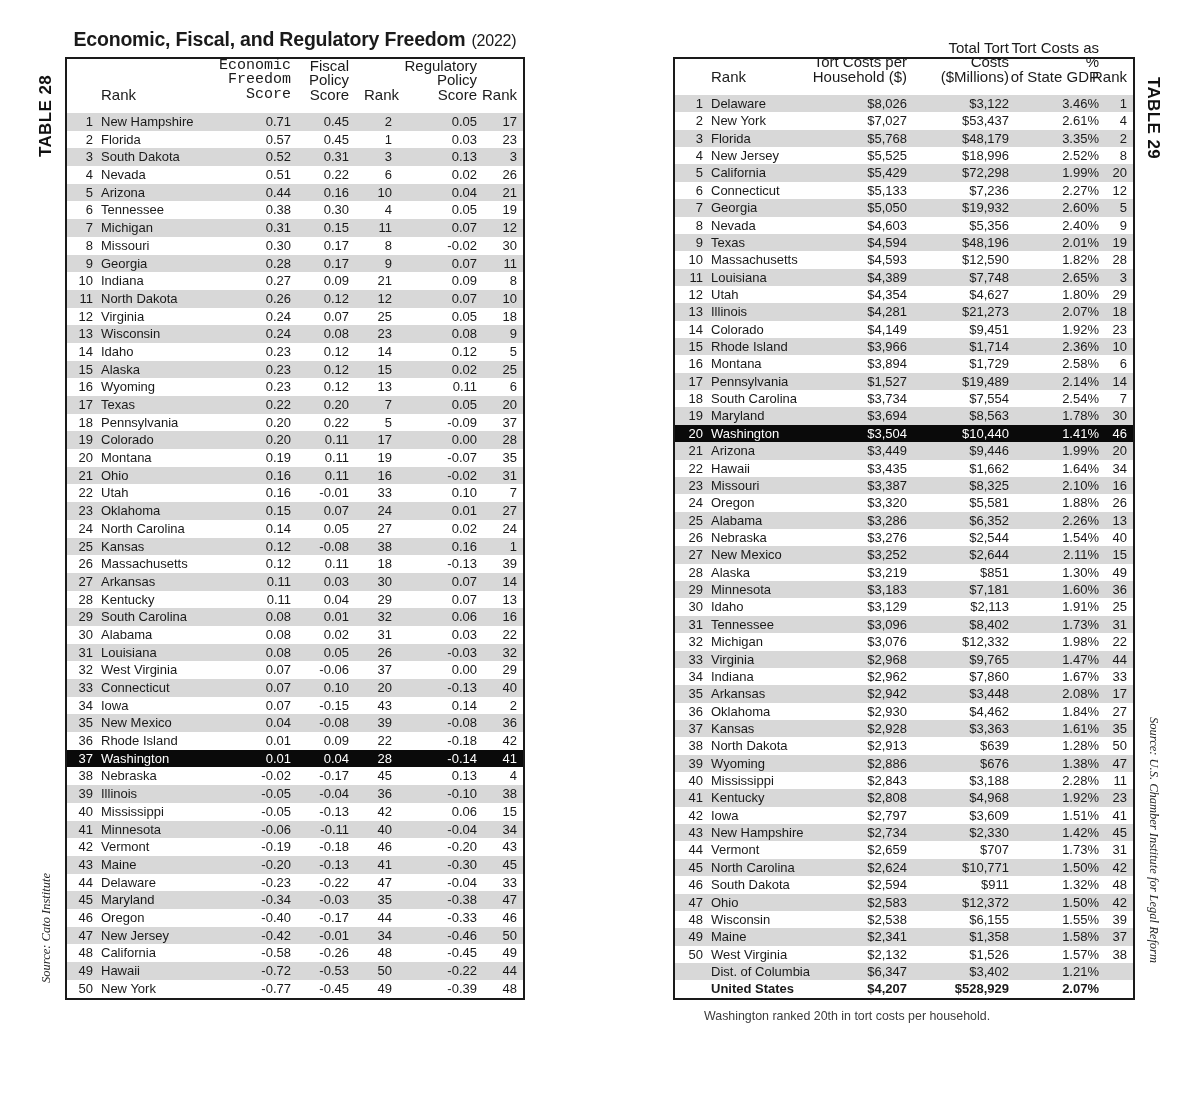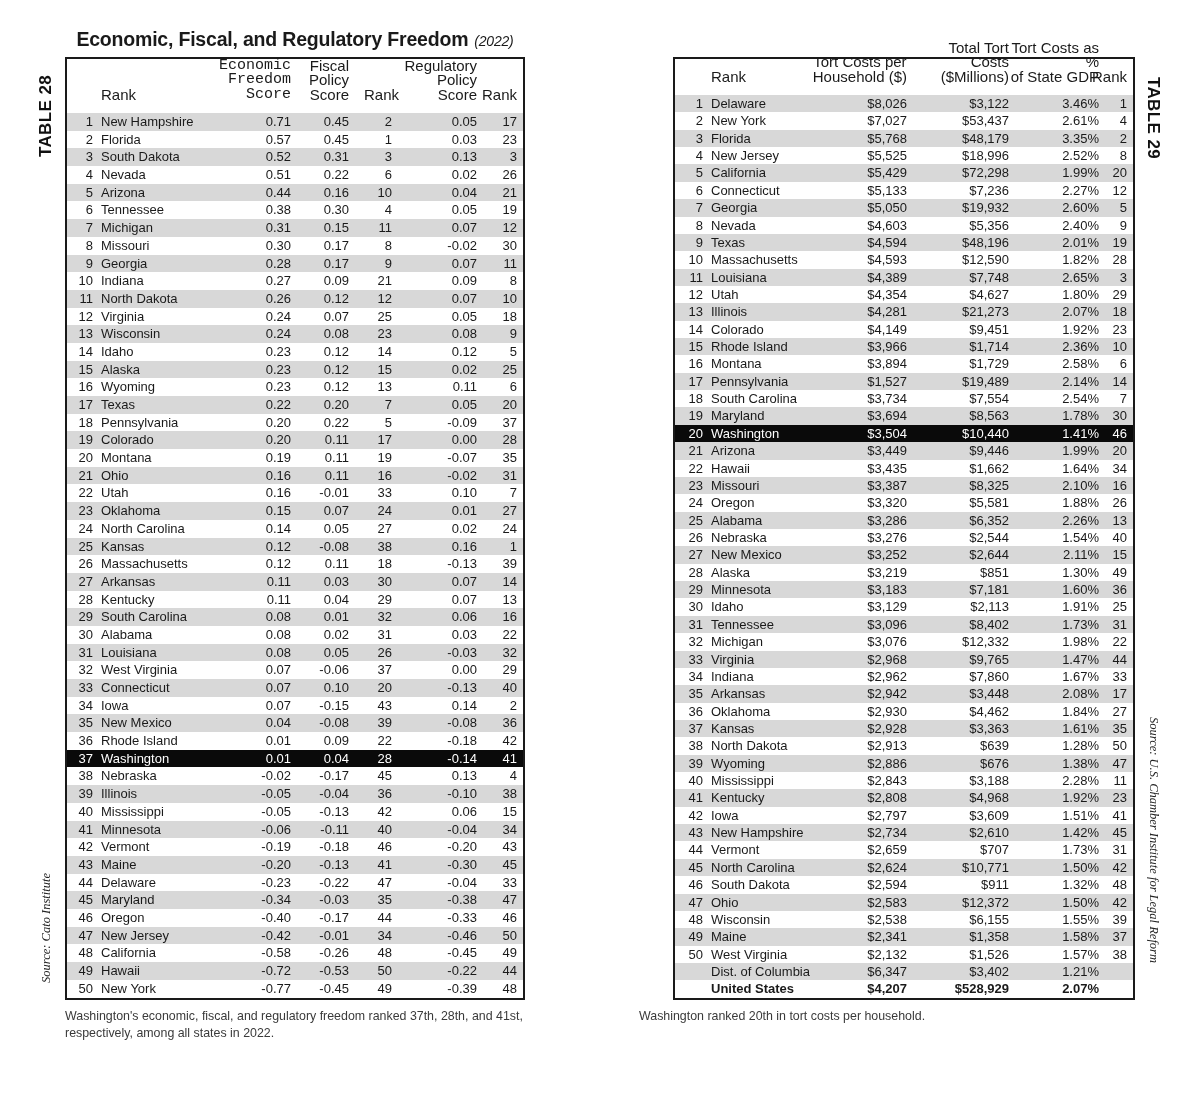--- a/index.html
+++ b/index.html
@@ -5,21 +5,21 @@
   * { margin:0; padding:0; box-sizing:border-box; }
   html,body { background:#ffffff; }
   .page {
     position:relative; width:1200px; height:1094px; background:#ffffff;
     font-family:"Liberation Sans", sans-serif; color:#1a1a1a; overflow:hidden;
   }
   .title {
     position:absolute; top:28px; height:24px; text-align:center;
     font-size:19.5px; font-weight:bold; letter-spacing:-0.2px; white-space:nowrap;
   }
-  .title .yr { font-weight:normal; font-style:italic; font-size:14px; margin-left:6px; }
+  .title .yr { font-weight:normal; font-size:16px; margin-left:6px; }
   .t28-title { left:65px; width:460px; }
   .t29-title { left:673px; width:462px; }
 
   .tbox {
     position:absolute; top:57px; height:943px; border:2px solid #1a1a1a; background:#fff;
     display:flex; flex-direction:column;
   }
   .t28 { left:65px; width:460px; }
   .t29 { left:673px; width:462px; }
 
@@ -56,21 +56,21 @@
   .t28 .hc4 { width:50px; } .t28 .hc5 { width:78px; } .t28 .hc6 { width:46px; padding-right:6px; }
 
   
   .t29 .c0 { width:28px; }
   .t29 .c1 { width:104px; justify-content:flex-start; text-align:left; padding-left:8px; }
   .t29 .c2 { width:100px; }
   .t29 .c3 { width:102px; }
   .t29 .c4 { width:90px; }
   .t29 .c5 { width:34px; padding-right:6px; }
   .t29 .hc-rankstate { width:132px; padding-left:36px; }
-  .t29 .hc2 { width:100px;text-align:center; } .t29 .hc3 { width:102px; }
+  .t29 .hc2 { width:100px; } .t29 .hc3 { width:102px; }
   .t29 .hc4 { width:90px; } .t29 .hc5 { width:34px; padding-right:6px; }
 
   .vlabel {
     position:absolute; white-space:nowrap; font-weight:bold; font-size:17px;
     letter-spacing:0.4px; color:#111;
   }
   .vlabel-left  { left:46px; top:116px; transform:translate(-50%,-50%) rotate(-90deg); }
   .vlabel-right { left:1153px; top:118px; transform:translate(-50%,-50%) rotate(90deg); }
 
   .source {
@@ -78,21 +78,21 @@
     font-style:italic; font-size:12.5px; color:#222;
   }
   .source-left  { left:46px; top:928px; transform:translate(-50%,-50%) rotate(-90deg); }
   .source-right { left:1153px; top:840px; transform:translate(-50%,-50%) rotate(90deg); }
 
   .footnote {
     position:absolute; top:1008px; font-size:12.4px; line-height:16.5px;
     color:#3a3a3a; white-space:pre-line;
   }
   .fn-left { left:65px; width:520px; }
-  .fn-right { left:639px; width:470px; }
+  .fn-right { left:704px; width:470px; }
 </style>
 </head>
 <body>
 
 <div class="page">
 
   <div class="vlabel vlabel-left">TABLE 28</div>
 
   <div class="title t28-title"><span>Economic, Fiscal, and Regulatory Freedom</span><span class="yr">(2022)</span></div>
 
@@ -557,22 +557,20 @@
           <div class="c c1">New York</div>
           <div class="c c2">-0.77</div>
           <div class="c c3">-0.45</div>
           <div class="c c4">49</div>
           <div class="c c5">-0.39</div>
           <div class="c c6">48</div>
         </div>
       </div>
   </div>
 
-  <div class="footnote fn-left">Washington's economic, fiscal, and regulatory freedom ranked 37th, 28th, and 41st,
-respectively, among all states in 2022.</div>
   <div class="source source-left">Source: Cato Institute</div>
 
   <div class="vlabel vlabel-right">TABLE 29</div>
 
 
   <div class="tbox t29" id="t29">
     <div class="thead">
       <div class="hc hc-rankstate">Rank</div>
       <div class="hc hc2">Tort Costs per
 Household ($)</div>
@@ -916,21 +914,21 @@
           <div class="c c1">Iowa</div>
           <div class="c c2">$2,797</div>
           <div class="c c3">$3,609</div>
           <div class="c c4">1.51%</div>
           <div class="c c5">41</div>
         </div>
         <div class="trow shade">
           <div class="c c0">43</div>
           <div class="c c1">New Hampshire</div>
           <div class="c c2">$2,734</div>
-          <div class="c c3">$2,610</div>
+          <div class="c c3">$2,330</div>
           <div class="c c4">1.42%</div>
           <div class="c c5">45</div>
         </div>
         <div class="trow">
           <div class="c c0">44</div>
           <div class="c c1">Vermont</div>
           <div class="c c2">$2,659</div>
           <div class="c c3">$707</div>
           <div class="c c4">1.73%</div>
           <div class="c c5">31</div>

